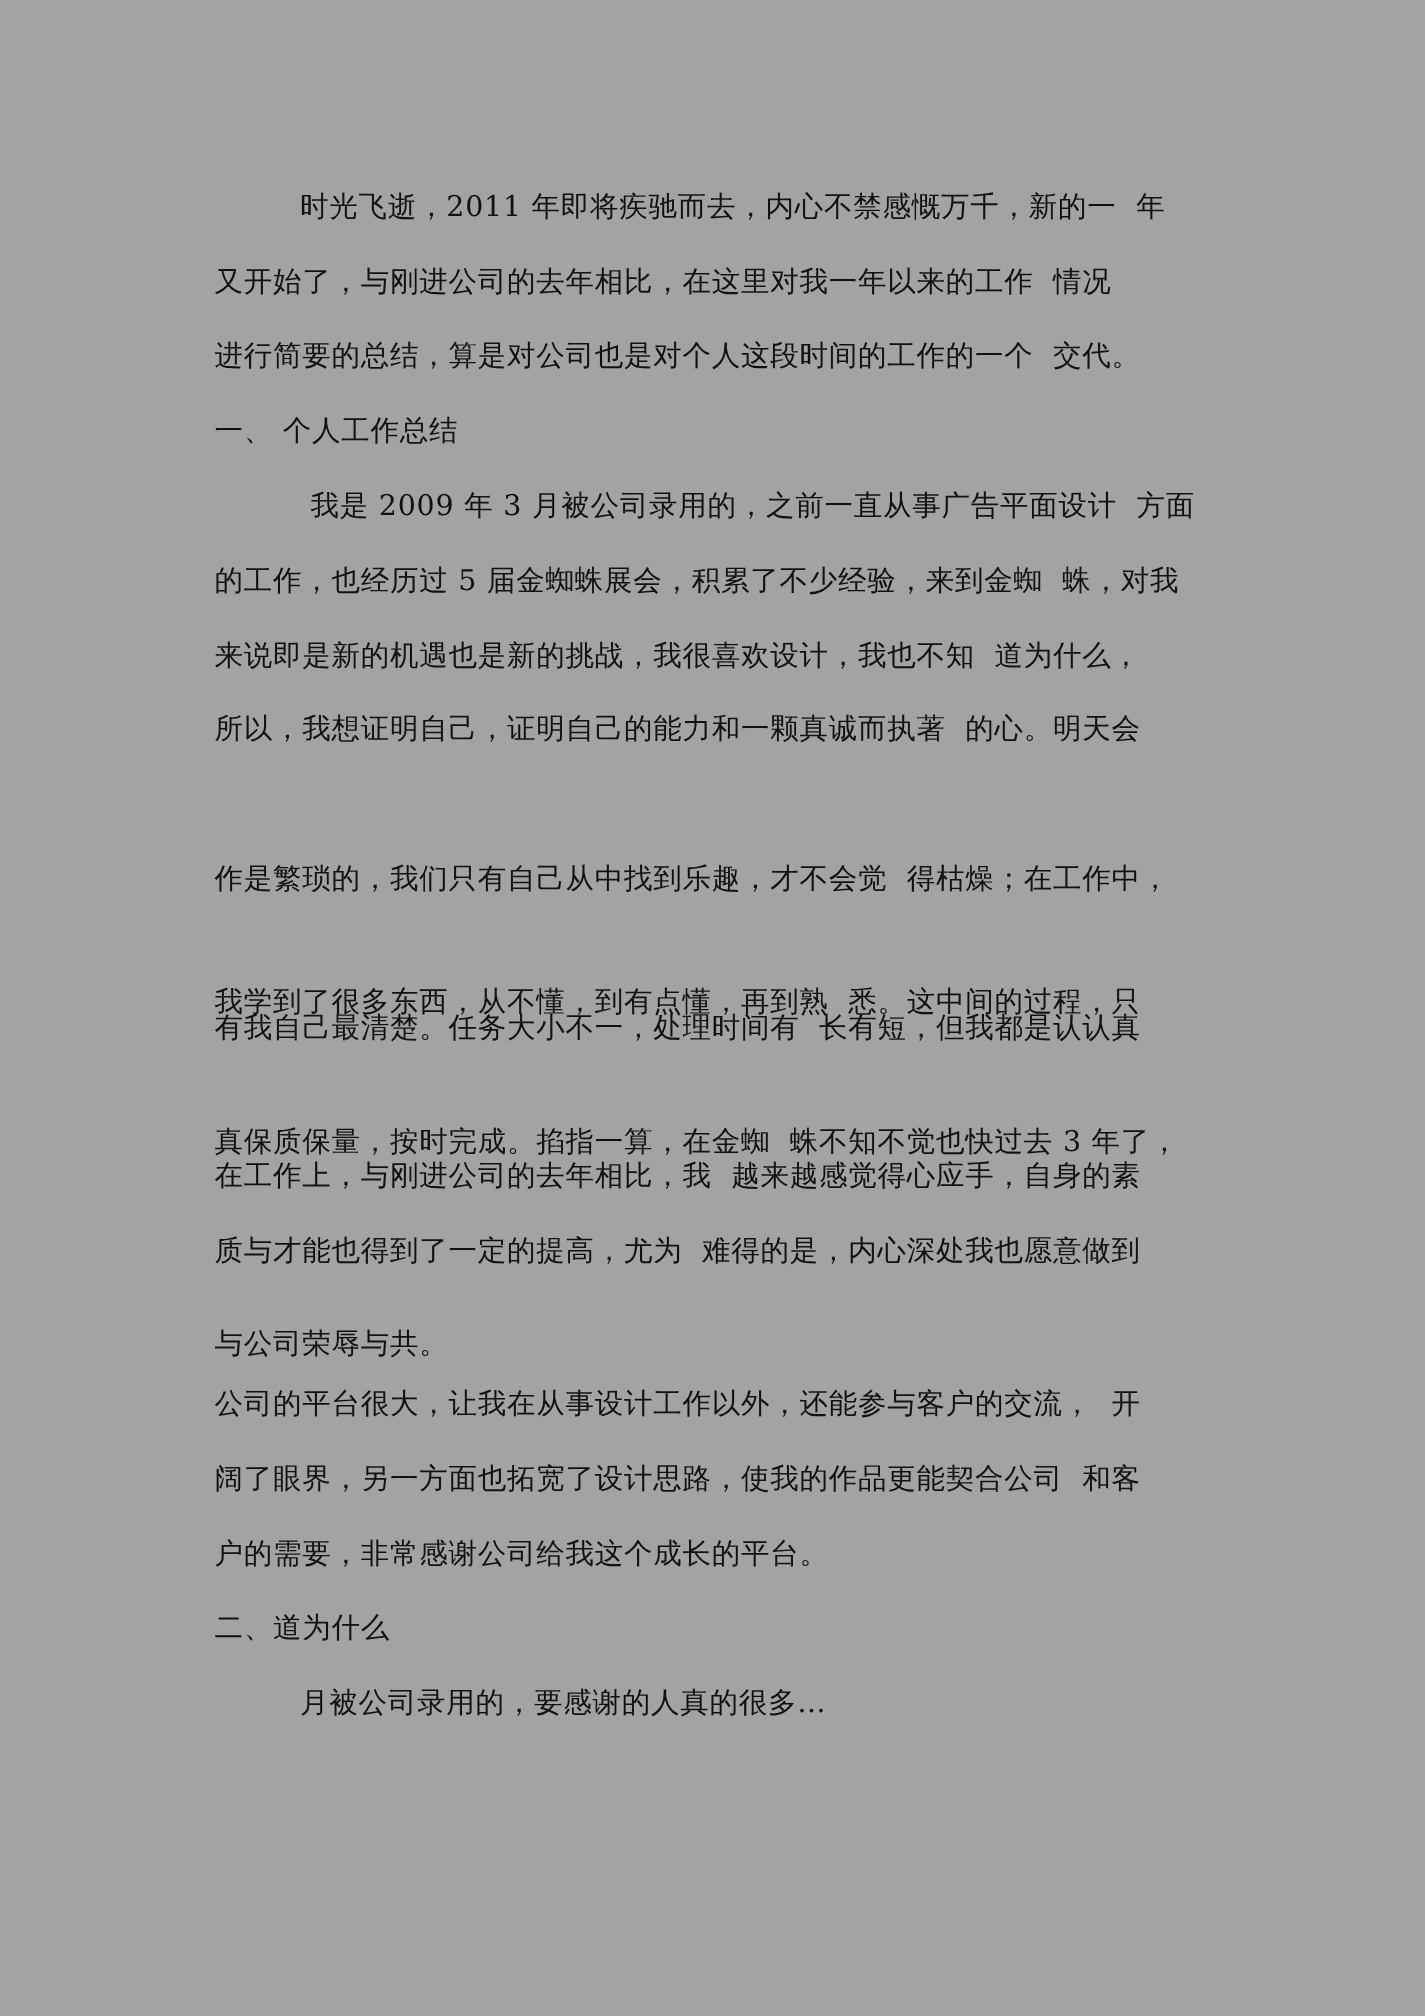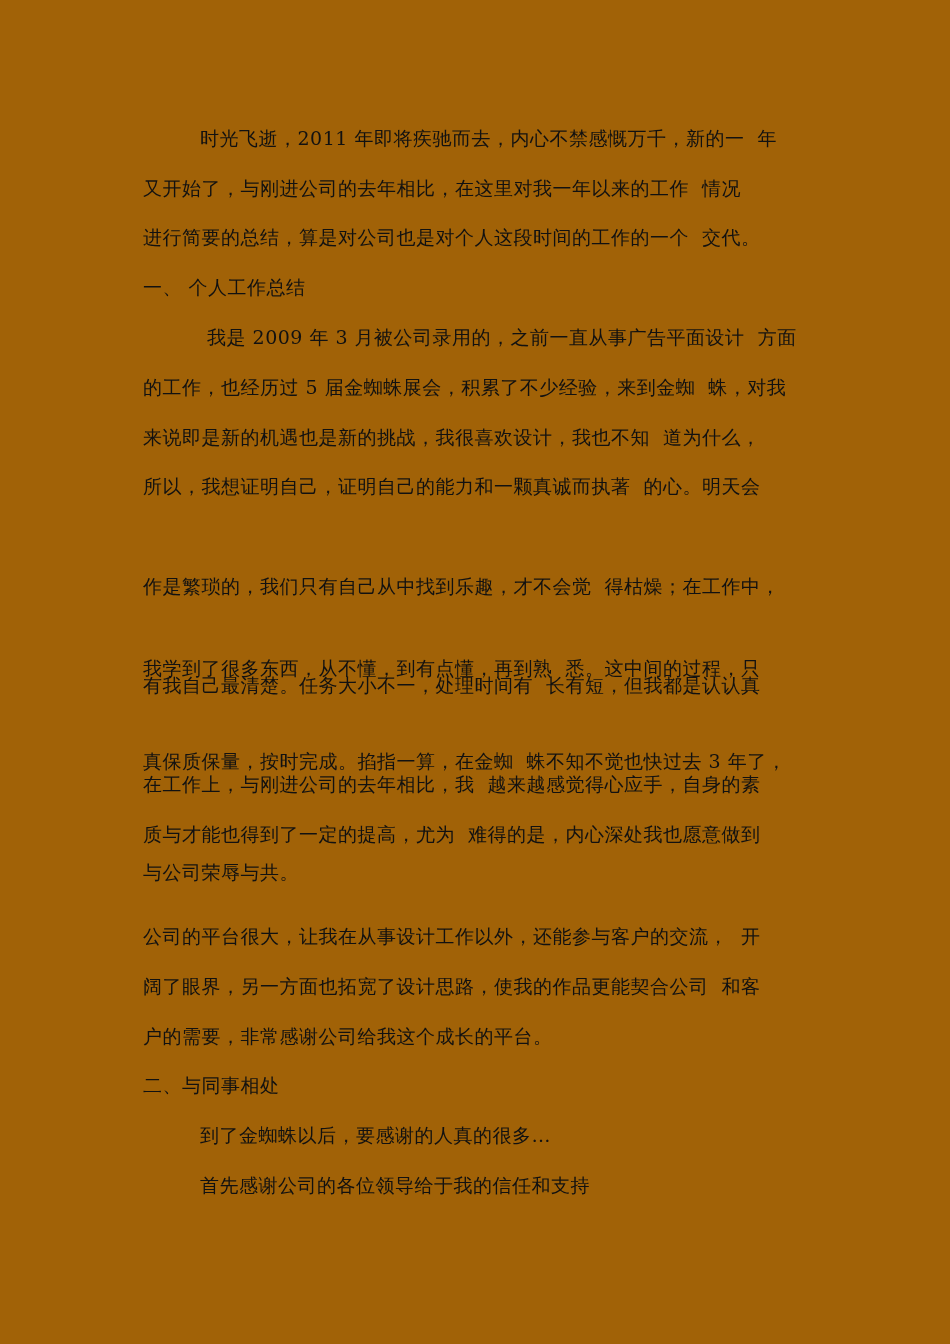--- a/index.html
+++ b/index.html
@@ -1,17 +1,17 @@
 <!DOCTYPE html>
 <html><head>
   <meta charset="utf-8">
   <style>
     html, body { margin: 0; padding: 0; background: #ffffff; }
     body { width: 950px; height: 1344px; position: relative; overflow: hidden; }
-    .page { position: absolute; left: 0; top: 0; width: 950px; height: 1344px; background: #a16207; }
+    .page { position: absolute; left: 0; top: 0; width: 950px; height: 1344px; background: #a3a3a3; }
     .line {
       position: absolute;
       left: 143px;
       font-family: "DejaVu Serif", "Liberation Serif", serif;
       font-size: 19px;
       line-height: 24px;
       color: #111111;
       white-space: pre;
       letter-spacing: 0.5px;
     }
@@ -32,23 +32,22 @@
   <div class="line indent2" style="top:325px">我是 2009 年 3 月被公司录用的，之前一直从事广告平面设计  方面</div>
   <div class="line" style="top:375px">的工作，也经历过 5 届金蜘蛛展会，积累了不少经验，来到金蜘  蛛，对我</div>
   <div class="line" style="top:425px">来说即是新的机遇也是新的挑战，我很喜欢设计，我也不知  道为什么，</div>
   <div class="line" style="top:474px">所以，我想证明自己，证明自己的能力和一颗真诚而执著  的心。明天会</div>
   <div class="line" style="top:574px">作是繁琐的，我们只有自己从中找到乐趣，才不会觉  得枯燥；在工作中，</div>
   <div class="line" style="top:656px">我学到了很多东西，从不懂，到有点懂，再到熟  悉。这中间的过程，只</div>
   <div class="line" style="top:673px">有我自己最清楚。任务大小不一，处理时间有  长有短，但我都是认认真</div>
   <div class="line" style="top:749px">真保质保量，按时完成。掐指一算，在金蜘  蛛不知不觉也快过去 3 年了，</div>
   <div class="line" style="top:772px">在工作上，与刚进公司的去年相比，我  越来越感觉得心应手，自身的素</div>
   <div class="line" style="top:822px">质与才能也得到了一定的提高，尤为  难得的是，内心深处我也愿意做到</div>
-  <div class="line" style="top:860px">与公司荣辱与共。</div>
+  <div class="line" style="top:884px">与公司荣辱与共。</div>
 
   <div class="line" style="top:924px">公司的平台很大，让我在从事设计工作以外，还能参与客户的交流，  开</div>
   <div class="line" style="top:974px">阔了眼界，另一方面也拓宽了设计思路，使我的作品更能契合公司  和客</div>
   <div class="line" style="top:1024px">户的需要，非常感谢公司给我这个成长的平台。</div>
 
-  <div class="line" style="top:1073px">二、与同事相处</div>
+  <div class="line" style="top:1073px">二、道为什么</div>
 
-  <div class="line indent" style="top:1123px">到了金蜘蛛以后，要感谢的人真的很多…</div>
-  <div class="line indent" style="top:1173px">首先感谢公司的各位领导给于我的信任和支持</div>
+  <div class="line indent" style="top:1123px">月被公司录用的，要感谢的人真的很多…</div>
 </div>
 
 </body></html>

